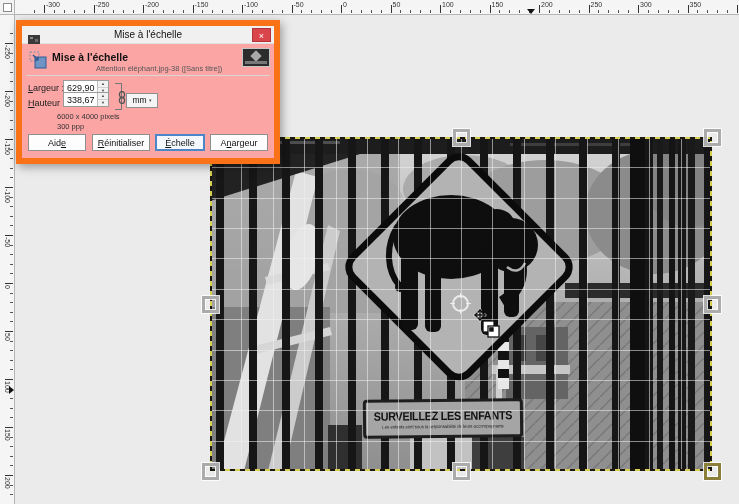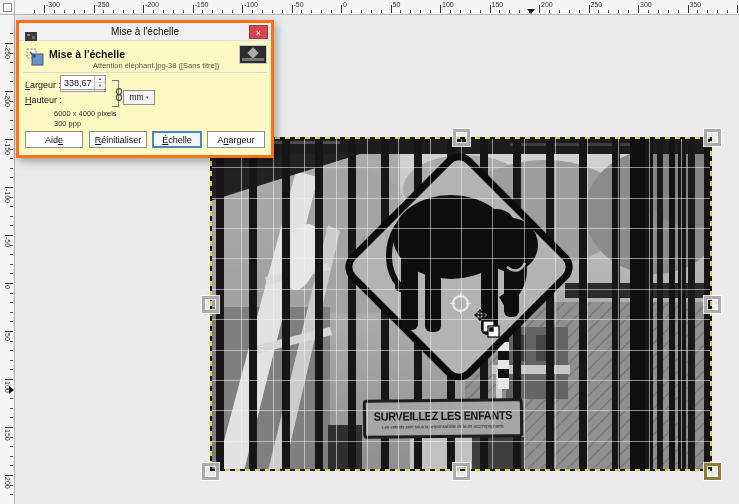--- a/index.html
+++ b/index.html
@@ -42,22 +42,22 @@
   .handle.active{border-color:var(--holive,#8b7d3a);}
   .pivot{position:absolute;left:452px;top:295px;width:17px;height:17px;border:2px solid rgba(242,242,242,.9);
          border-radius:50%;box-sizing:border-box;}
   .pivot i{position:absolute;background:rgba(242,242,242,.9);}
   .pivot .l1{left:5.5px;top:-4px;width:1px;height:5px;}
   .pivot .l2{left:5.5px;bottom:-4px;width:1px;height:5px;}
   .pivot .l3{top:5.5px;left:-4px;height:1px;width:5px;}
   .pivot .l4{top:5.5px;right:-4px;height:1px;width:5px;}
   .cursor{position:absolute;left:472px;top:308px;width:30px;height:32px;}
   
-  .dlg{position:absolute;left:16px;top:20px;width:252px;height:132px;background:#fef9c3;
-       border:3px solid #f97316;box-shadow:2px 3px 9px rgba(0,0,0,.35);box-sizing:content-box;z-index:40;}
+  .dlg{position:absolute;left:16px;top:20px;width:252px;height:132px;background:#fca5a5;
+       border:6px solid #f97316;box-shadow:2px 3px 9px rgba(0,0,0,.35);box-sizing:content-box;z-index:40;}
   .dlg-title{position:absolute;left:0;top:0;right:0;height:17px;background:#f0f0f0;border-bottom:1px solid #e0e0e0;}
   .dlg-title .txt{position:absolute;left:0;right:0;top:3px;text-align:center;font-size:10px;color:#111;}
   .dlg-title .wicon{position:absolute;left:6px;top:4px;width:12px;height:9px;}
   .close{position:absolute;right:3px;top:2px;width:19px;height:14px;background:var(--close,#d9454a);
          color:#fff;font-size:9px;line-height:14px;text-align:center;border:1px solid #b23338;box-sizing:border-box;cursor:default;}
   .hdr-icon{position:absolute;left:7px;top:25px;width:18px;height:18px;}
   .hdr-h{position:absolute;left:30px;top:25px;font-size:10.5px;font-weight:bold;color:#111;}
   .hdr-s{position:absolute;left:30px;top:38px;font-size:7.5px;color:#555;margin-left:44px;}
   .sep{position:absolute;left:4px;right:4px;top:49px;height:1px;background:#d8d8d8;}
   .flabel{position:absolute;font-size:9px;color:#222;}
@@ -428,21 +428,21 @@
   <label class="flabel" style="left:6px;top:57px;"><span></span><span class="mn">L</span><span>argeur :</span></label>
   <div class="spin" style="left:41px;top:54px;">
     <span class="val">629,90</span>
     <span class="btns">
         <span class="up">▲</span>
         <span class="dn">▼</span>
       </span>
   </div>
 
   <label class="flabel" style="left:6px;top:72px;"><span></span><span class="mn">H</span><span>auteur :</span></label>
-  <div class="spin" style="left:41px;top:52px;">
+  <div class="spin" style="left:41px;top:66px;">
     <span class="val">338,67</span>
     <span class="btns">
         <span class="up">▲</span>
         <span class="dn">▼</span>
       </span>
   </div>
 
   <span class="chain">
     <svg width="8" height="13" viewBox="0 0 8 13">
         <ellipse cx="4" cy="3.5" rx="2.6" ry="3" fill="none" stroke="#555" stroke-width="1.3"></ellipse>

